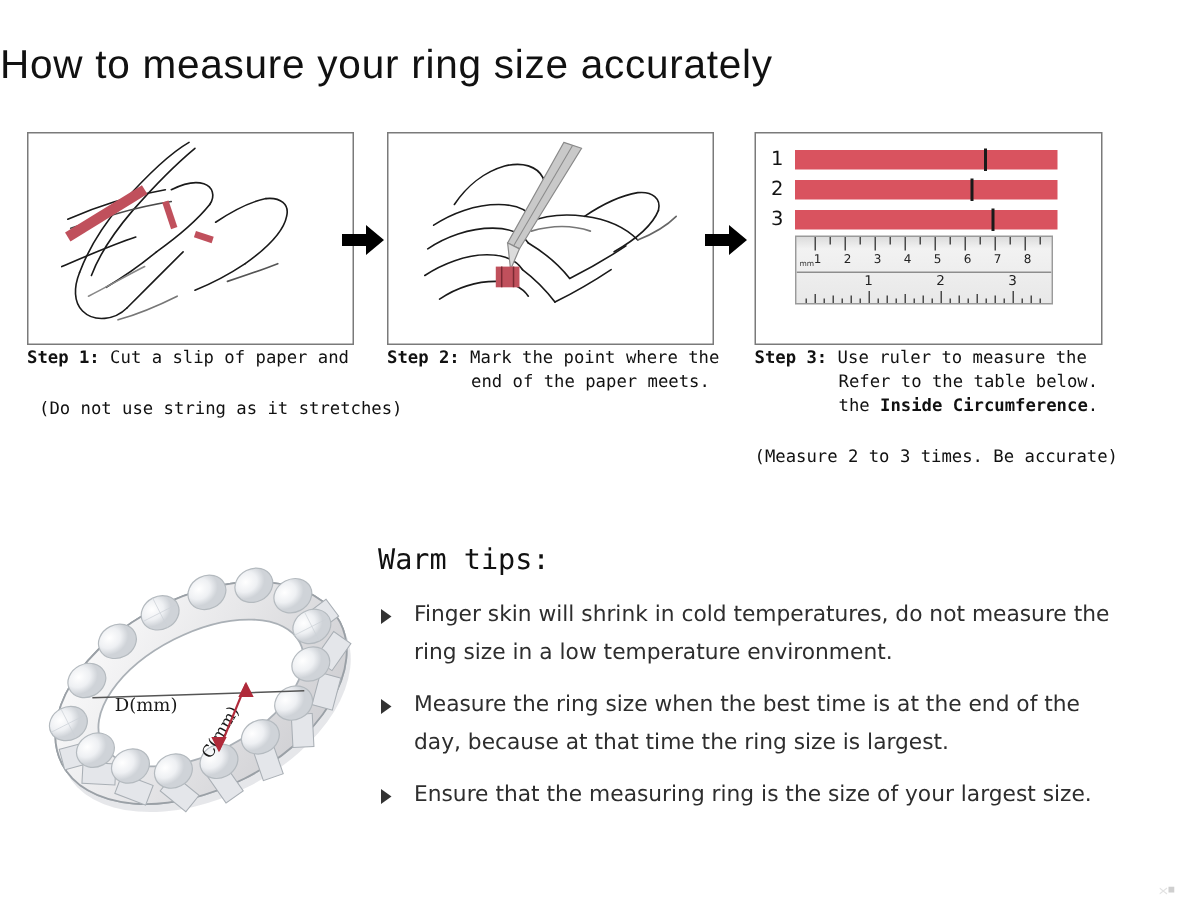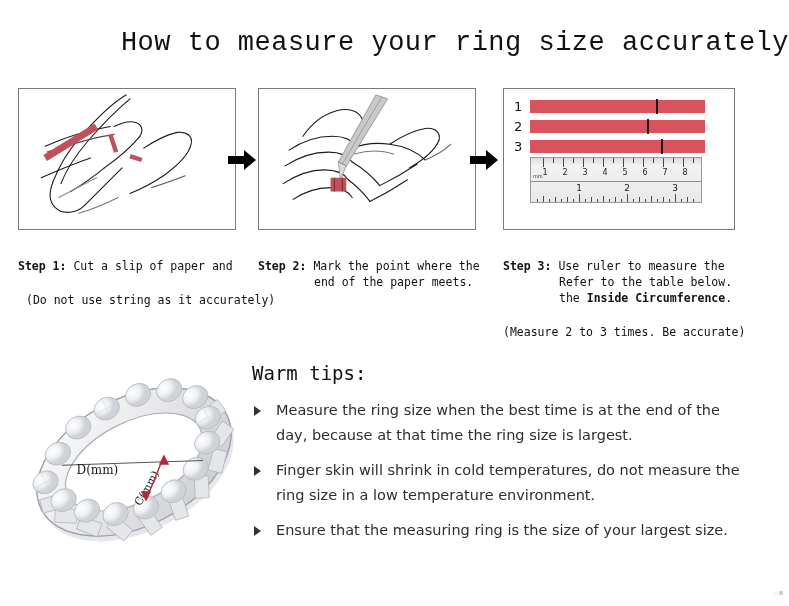--- a/index.html
+++ b/index.html
@@ -14,25 +14,25 @@
     overflow: hidden;
     font-family: "DejaVu Sans", sans-serif;
     color: #111;
   }
 
   
   #page-title {
     position: absolute;
     left: 0; top: 28px;
     width: 789px;
-    text-align: right;
+    text-align: left;
     font-size: 27px;
     letter-spacing: 0.5px;
     color: #111;
-    font-family: Liberation Mono, monospace;
+    font-family: Liberation Sans, sans-serif;
     font-weight: 400;
   }
 
   
   #steps-row {
     position: absolute;
     left: 0; top: 88px;
     width: 789px;
     height: 250px;
   }
@@ -61,21 +61,21 @@
     top: 60px;
     width: 28px;
     height: 24px;
     color: #000;
   }
   .step-arrow.a1 { left: 228px; }
   .step-arrow.a2 { left: 470px; }
 
   
   .step-caption {
-    margin-top: 28px;
+    margin-top: 0;
     font-family: "DejaVu Sans Mono", monospace;
     font-size: 11.5px;
     line-height: 16px;
     color: #111;
     width: 232px;
   }
   .step-caption .lead { font-weight: bold; }
   .step-caption .indent { display: block; padding-left: 56px; }
   .step-caption b { font-weight: bold; }
 
@@ -242,21 +242,21 @@
         <g stroke="#c0505c" stroke-width="4.5" stroke-linecap="butt">
           <path d="M92 46 L98 64"></path>
           <path d="M112 68 L124 72"></path>
         </g>
       </svg>
     </div>
     <div class="step-caption">
       <span class="lead">Step 1:</span>
       <span>Cut a slip of paper and</span>
     </div>
-    <div class="step-note">(Do not use string as it accurately)</div>
+    <div class="step-note">(Do not use string as it stretches)</div>
   </div>
 
   <svg class="step-arrow a1" viewBox="0 0 28 24">
     <path d="M0 8 L16 8 L16 2 L28 12 L16 22 L16 16 L0 16 Z" fill="#000"></path>
   </svg>
 
   <div class="step-col c2">
     <div class="panel">
       <svg width="100%" height="100%" viewBox="0 0 218 142">
         <g fill="none" stroke="#1a1a1a" stroke-width="1.1" stroke-linecap="round">
@@ -473,25 +473,25 @@
       <line x1="146" y1="106" x2="128" y2="150"></line>
       <path d="M146 106 L142 114 L150 114 Z"></path>
       <path d="M128 150 L124 142 L132 142 Z"></path>
     </g>
   </svg>
 
   <div id="tips">
     <div id="tips-title">Warm tips:</div>
     <div class="tip">
       <span class="tri"></span>
-      <span>Measure the ring size when the best time is at the end of the day, because at that time the ring size is largest.</span>
+      <span>Finger skin will shrink in cold temperatures, do not measure the ring size in a low temperature environment.</span>
     </div>
     <div class="tip">
       <span class="tri"></span>
-      <span>Finger skin will shrink in cold temperatures, do not measure the ring size in a low temperature environment.</span>
+      <span>Measure the ring size when the best time is at the end of the day, because at that time the ring size is largest.</span>
     </div>
     <div class="tip">
       <span class="tri"></span>
       <span>Ensure that the measuring ring is the size of your largest size.</span>
     </div>
   </div>
 </div>
 
 <svg id="corner-mark" viewBox="0 0 10 7">
   <rect x="6" y="0" width="4" height="4" fill="#555"></rect>

